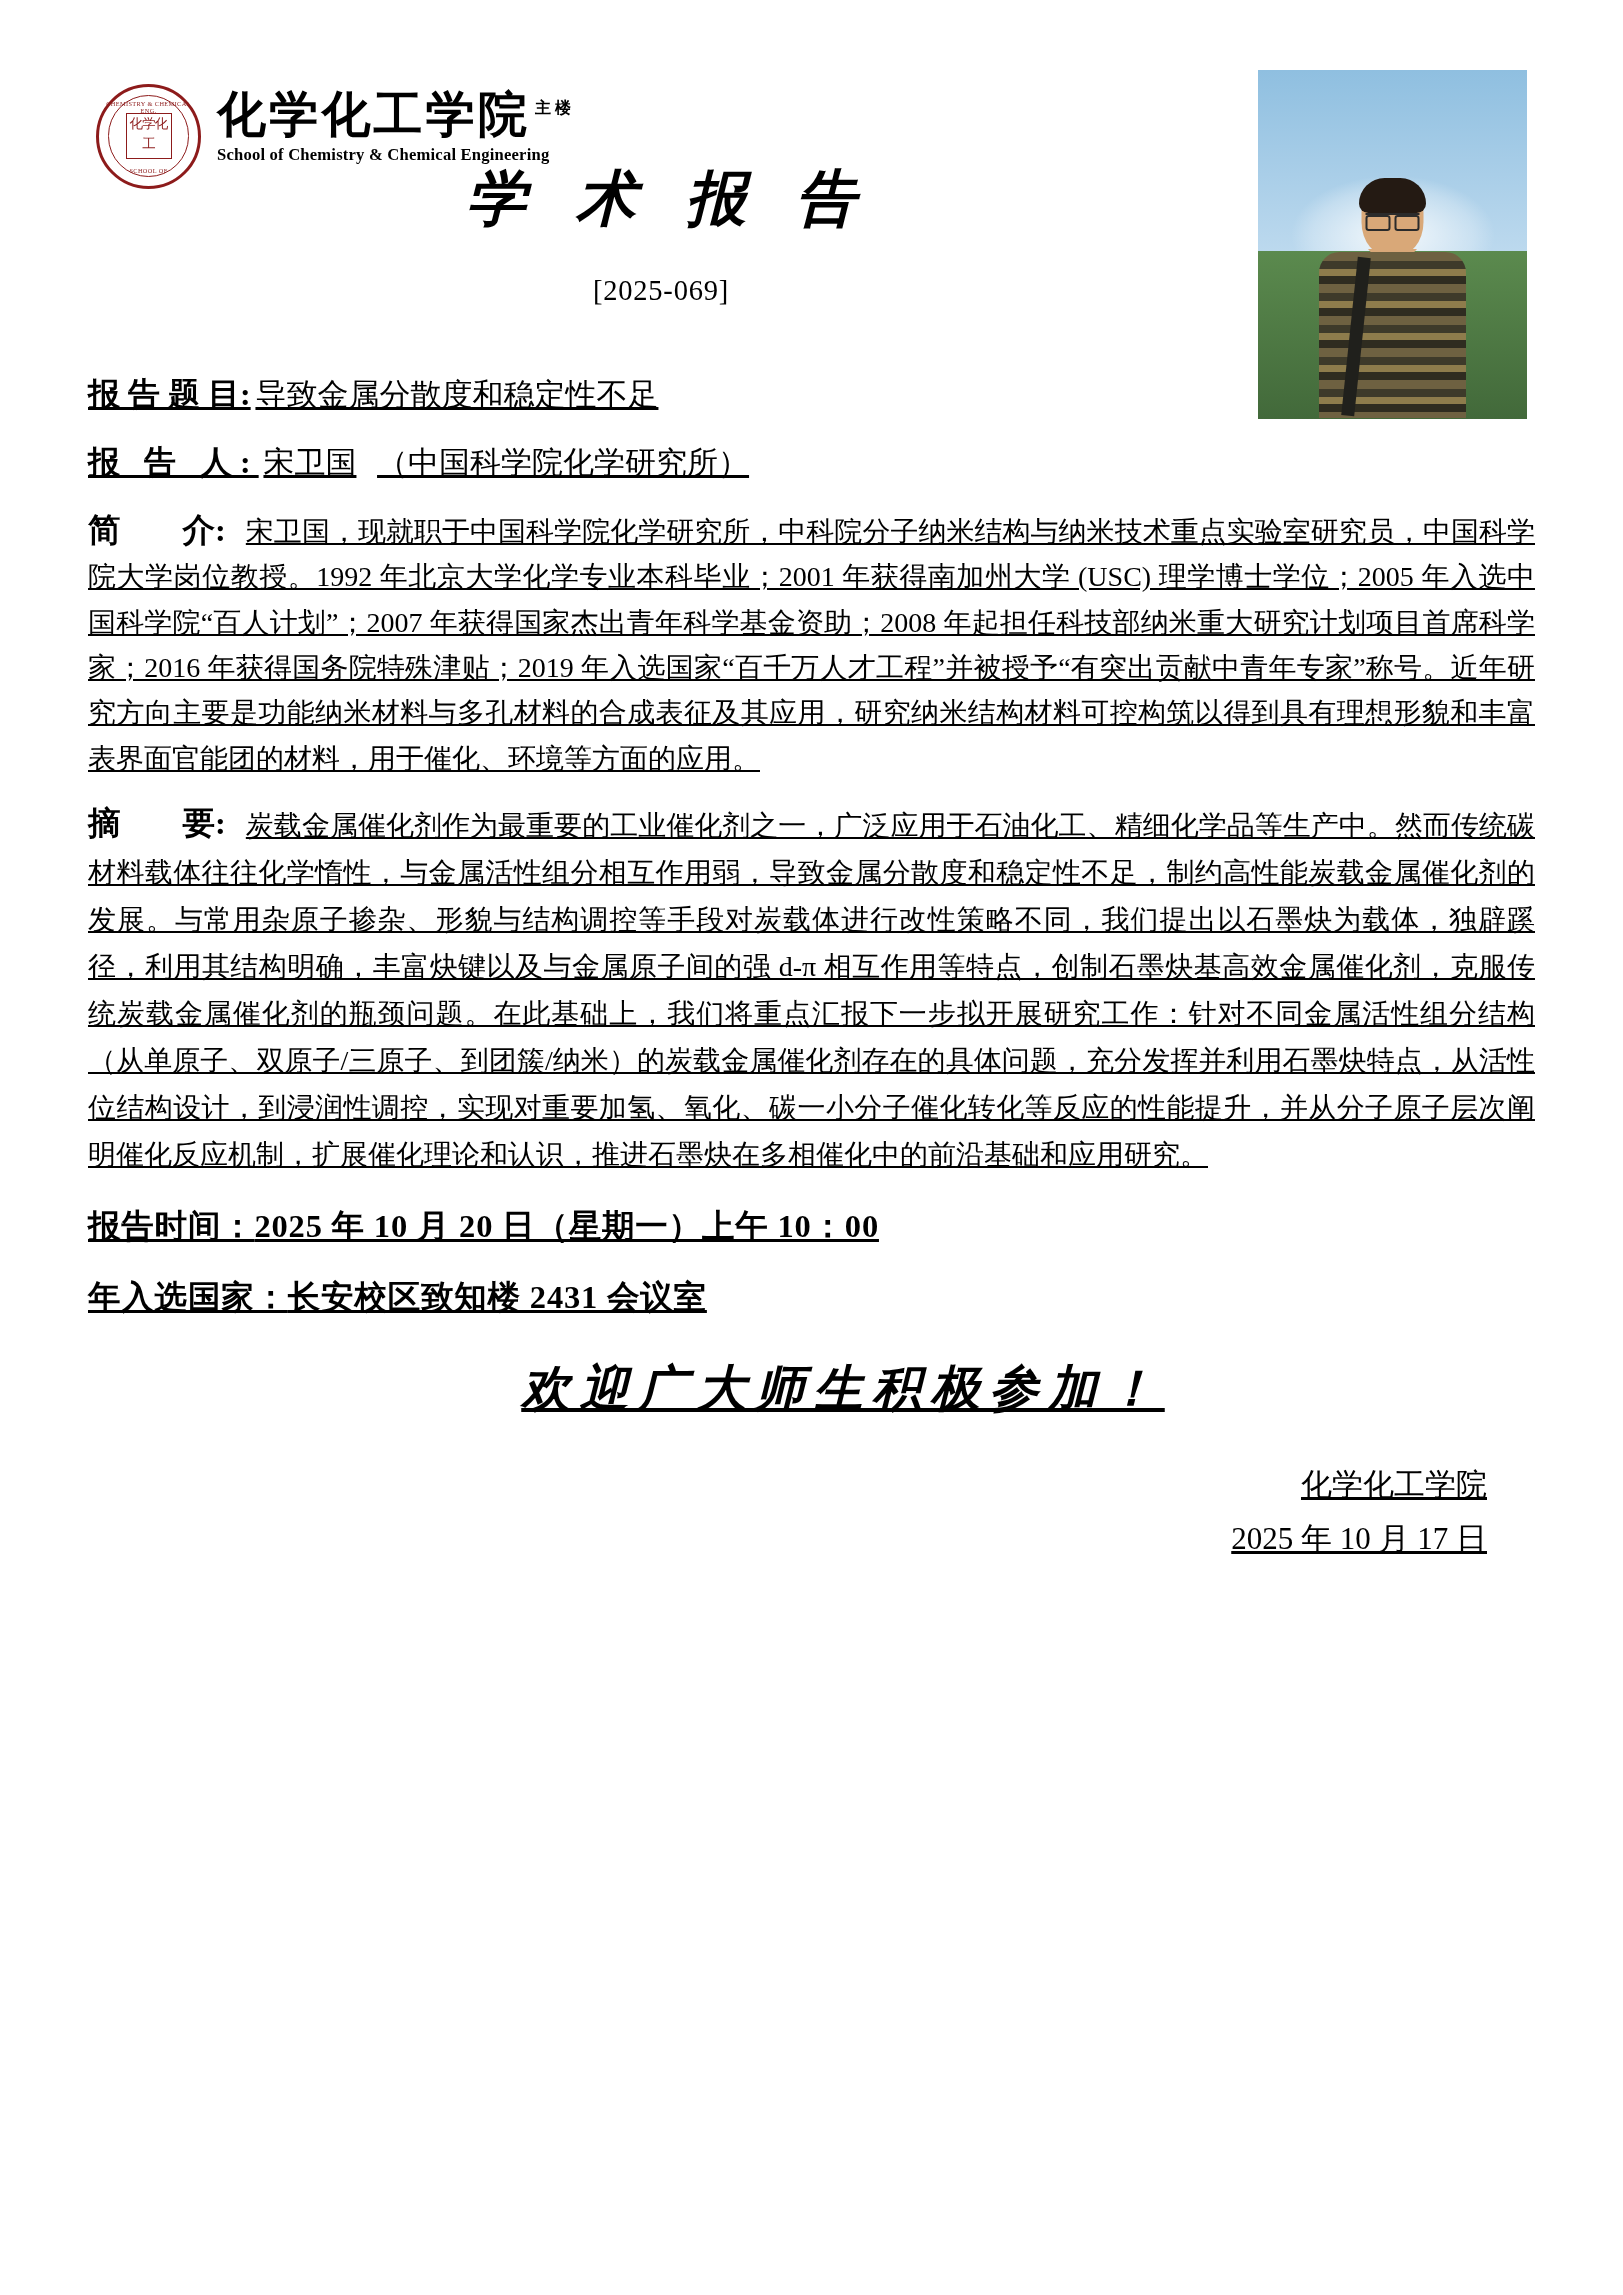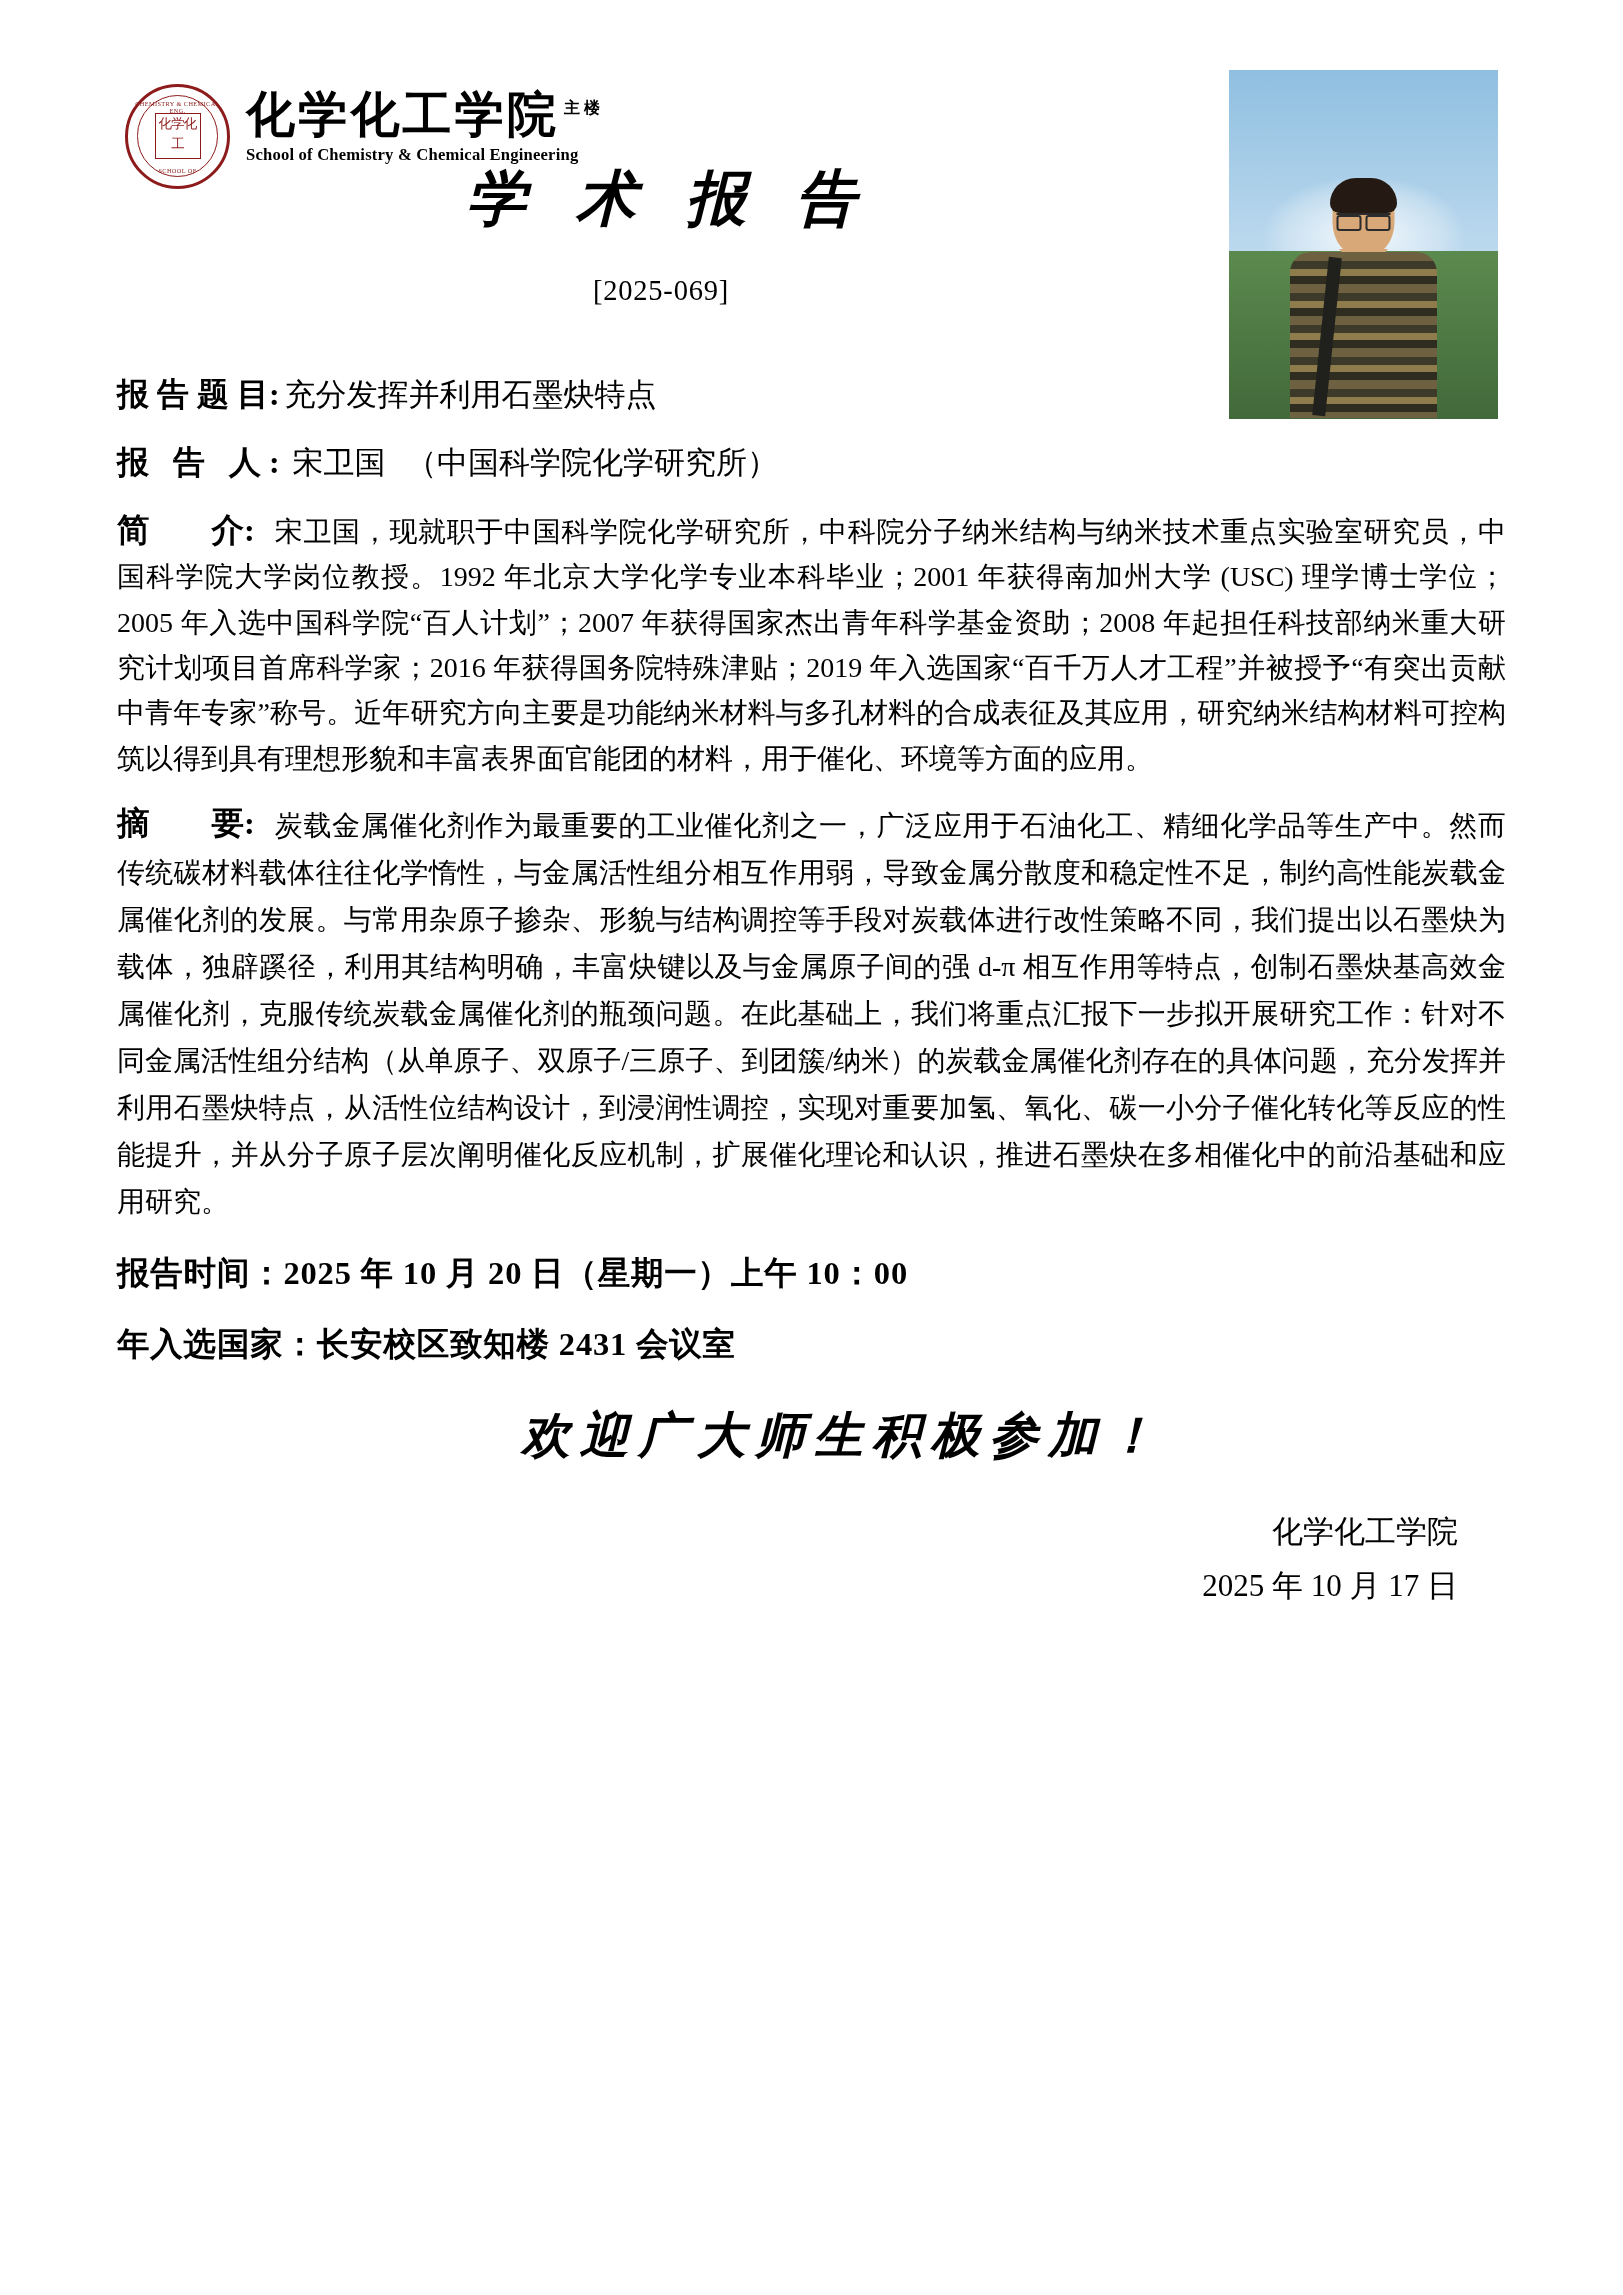--- a/index.html
+++ b/index.html
@@ -14,21 +14,22 @@
     font-family: "Liberation Serif", "DejaVu Serif", serif;
     color: #000000;
     position: relative;
     overflow: hidden;
   }
   .page {
     position: relative;
     width: 1623px;
     height: 1915px;
     box-sizing: border-box;
-    padding: 0 117px;
+    padding: 0 88px;
+    text-decoration: underline;
   }
 
   
   .header {
     position: relative;
     height: 373px;
   }
   .logo-block {
     position: absolute;
     left: 8px;
@@ -347,21 +348,21 @@
         <div class="pp-glasses"></div>
         <div class="pp-collar"></div>
         <div class="pp-body"></div>
         <div class="pp-strap"></div>
       </div>
     </div>
   </div>
 
   <div class="field-row">
     <div class="field-label">报 告 题 目:</div>
-    <div class="field-value">充分发挥并利用石墨炔特点</div>
+    <div class="field-value">导致金属分散度和稳定性不足</div>
   </div>
 
   <div class="field-row">
     <div class="field-label label-spread-3">报 告 人:</div>
     <div class="field-value">
       <span>宋卫国</span><span class="affil">（中国科学院化学研究所）</span>
     </div>
   </div>
 
   <div class="para-block">

